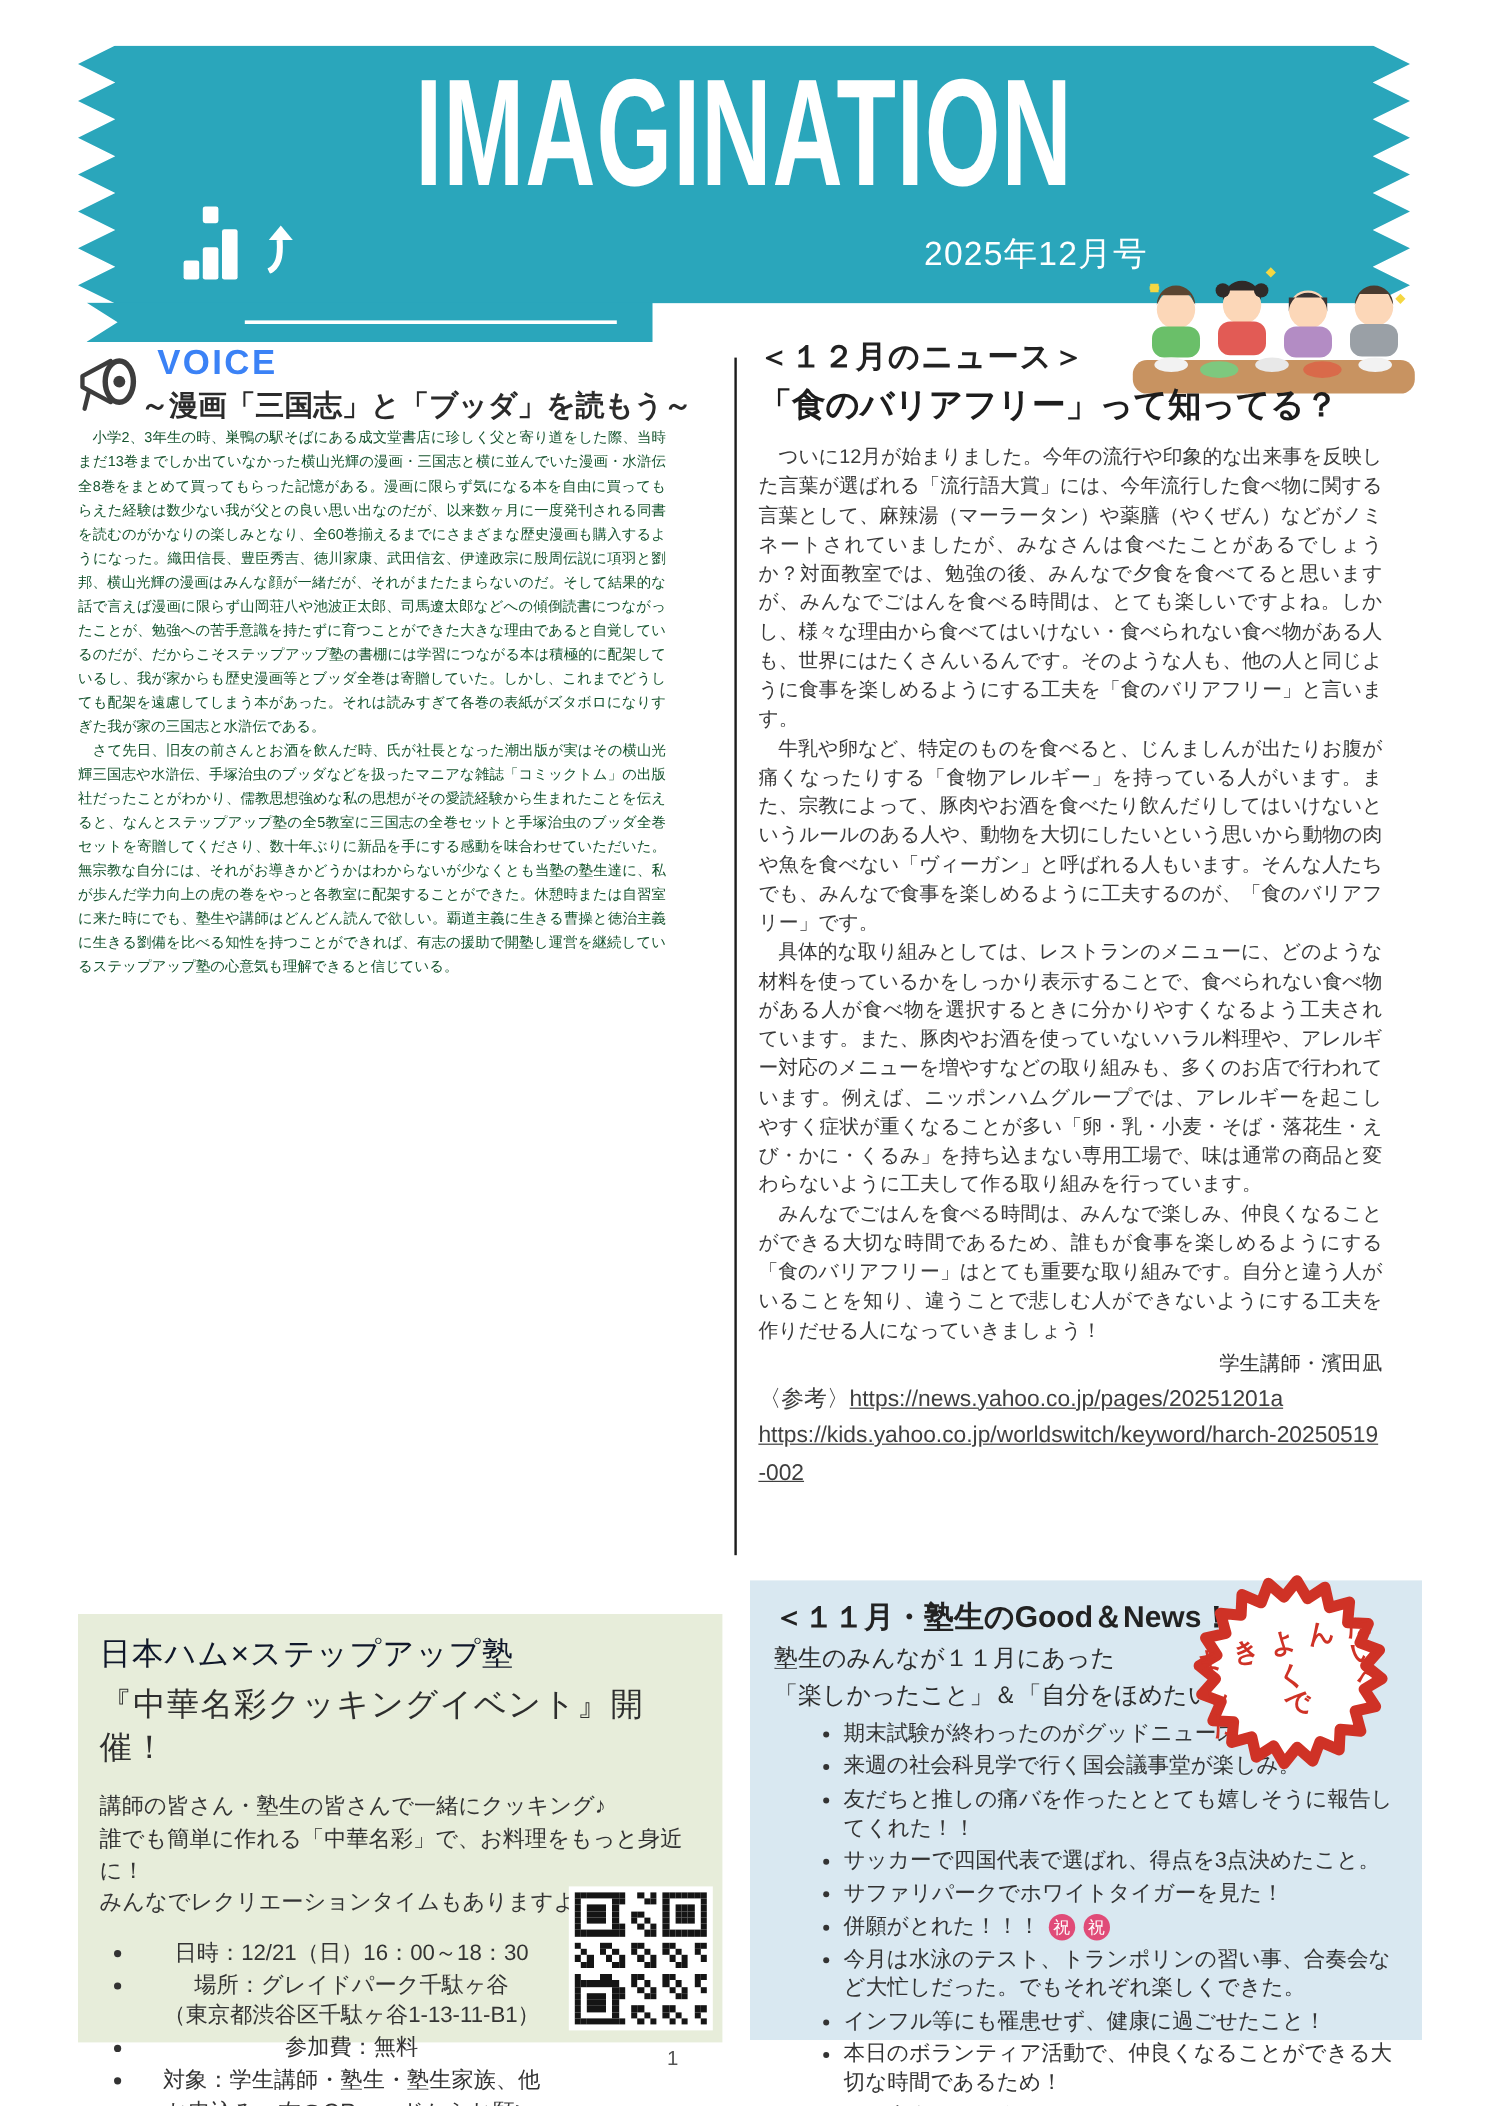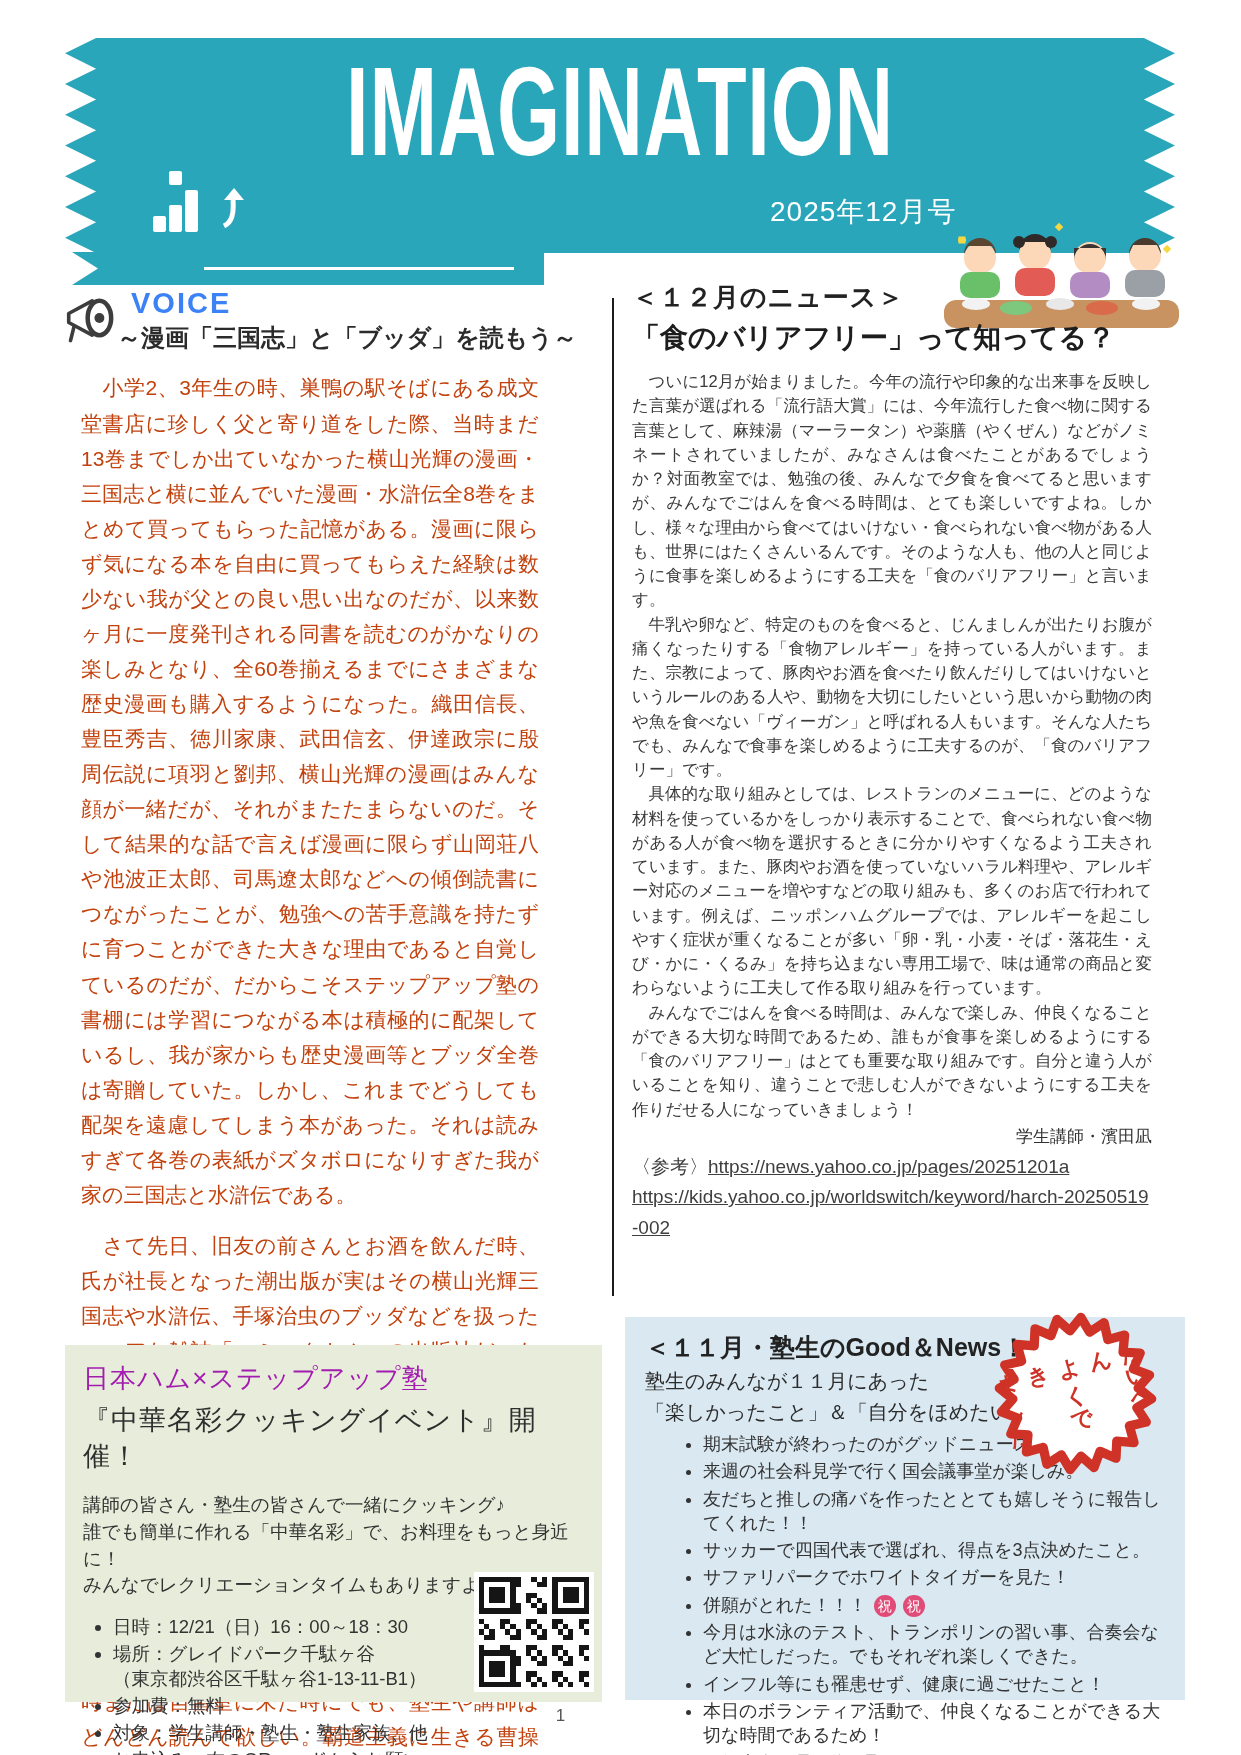--- a/index.html
+++ b/index.html
@@ -29,39 +29,39 @@
 
   
   .divider{position:absolute;left:612px;top:298px;width:2px;height:998px;background:#1c1c1c;}
 
   .col-left{position:absolute;left:65px;top:280px;width:490px;}
   .col-left h2{margin:0;font-size:27px;font-weight:bold;color:#1a1a1a;letter-spacing:1px;}
   .voice-row{position:relative;margin-top:8px;min-height:60px;}
   .megaphone{position:absolute;left:0;top:2px;}
   .voice-word{margin-left:66px;font-size:29px;font-weight:bold;color:#3b82f6;letter-spacing:2px;line-height:1.05;}
   .voice-sub{margin-left:52px;font-size:24px;font-weight:bold;color:#2b2b2b;margin-top:4px;white-space:nowrap;}
-  .col-left .body p{margin:16px;font-size:21px;line-height:1.67;text-align:justify;color:#c2410c;}
+  .col-left .body p{margin:0;font-size:12px;line-height:1.67;text-align:justify;color:#14532d;}
 
   .col-right{position:absolute;left:632px;top:280px;width:520px;}
   .col-right h2{margin:0;font-size:26px;font-weight:bold;color:#222;letter-spacing:1px;}
   .col-right .headline{margin:4px 0 0 0;font-size:28px;font-weight:bold;color:#1d1d1d;}
   .col-right .body{margin-top:12px;}
   .col-right .body p{margin:0;font-size:16.5px;line-height:1.47;text-align:justify;color:#3a3a3a;}
   .signature{text-align:right;font-size:17px;margin-top:4px;color:#333;}
   .refs{margin-top:4px;font-size:19px;color:#3f3f3f;line-height:1.6;}
   .refs a{color:#3f3f3f;text-decoration:underline;word-break:break-all;}
 
   
   .event-box{position:absolute;left:65px;top:1345px;width:537px;height:357px;background:#e7edda;
     box-sizing:border-box;padding:16px 18px;}
-  .event-box .t1{font-size:26px;color:#a21caf;letter-spacing:1px;}
+  .event-box .t1{font-size:26px;color:#0f172a;letter-spacing:1px;}
   .event-box .t2{font-size:27px;color:#2e2e2e;margin-top:6px;letter-spacing:1px;}
   .event-box .intro{margin-top:18px;font-size:18.5px;line-height:1.45;color:#333;}
   .event-box ul{margin:16px 0 0 0;padding-left:30px;font-size:18.5px;color:#333;width:360px;}
-  .event-box li{margin-bottom:2px;line-height:1.35;}
+  .event-box li{margin-bottom:2px;line-height:1.35;text-align:center;}
   .event-box li .l2{display:block;}
   .qr{position:absolute;right:8px;bottom:10px;width:120px;height:120px;display:grid;
       grid-template-columns:repeat(21,1fr);grid-template-rows:repeat(21,1fr);
       background:#fff;padding:5px;box-sizing:border-box;}
   .qr i{background:#151515;display:block;}
 
   
   .news-box{position:absolute;left:625px;top:1317px;width:560px;height:383px;background:#d9e8f1;
     box-sizing:border-box;padding:14px 16px 10px 20px;}
   .news-box .t{font-size:25px;font-weight:bold;color:#222;}

